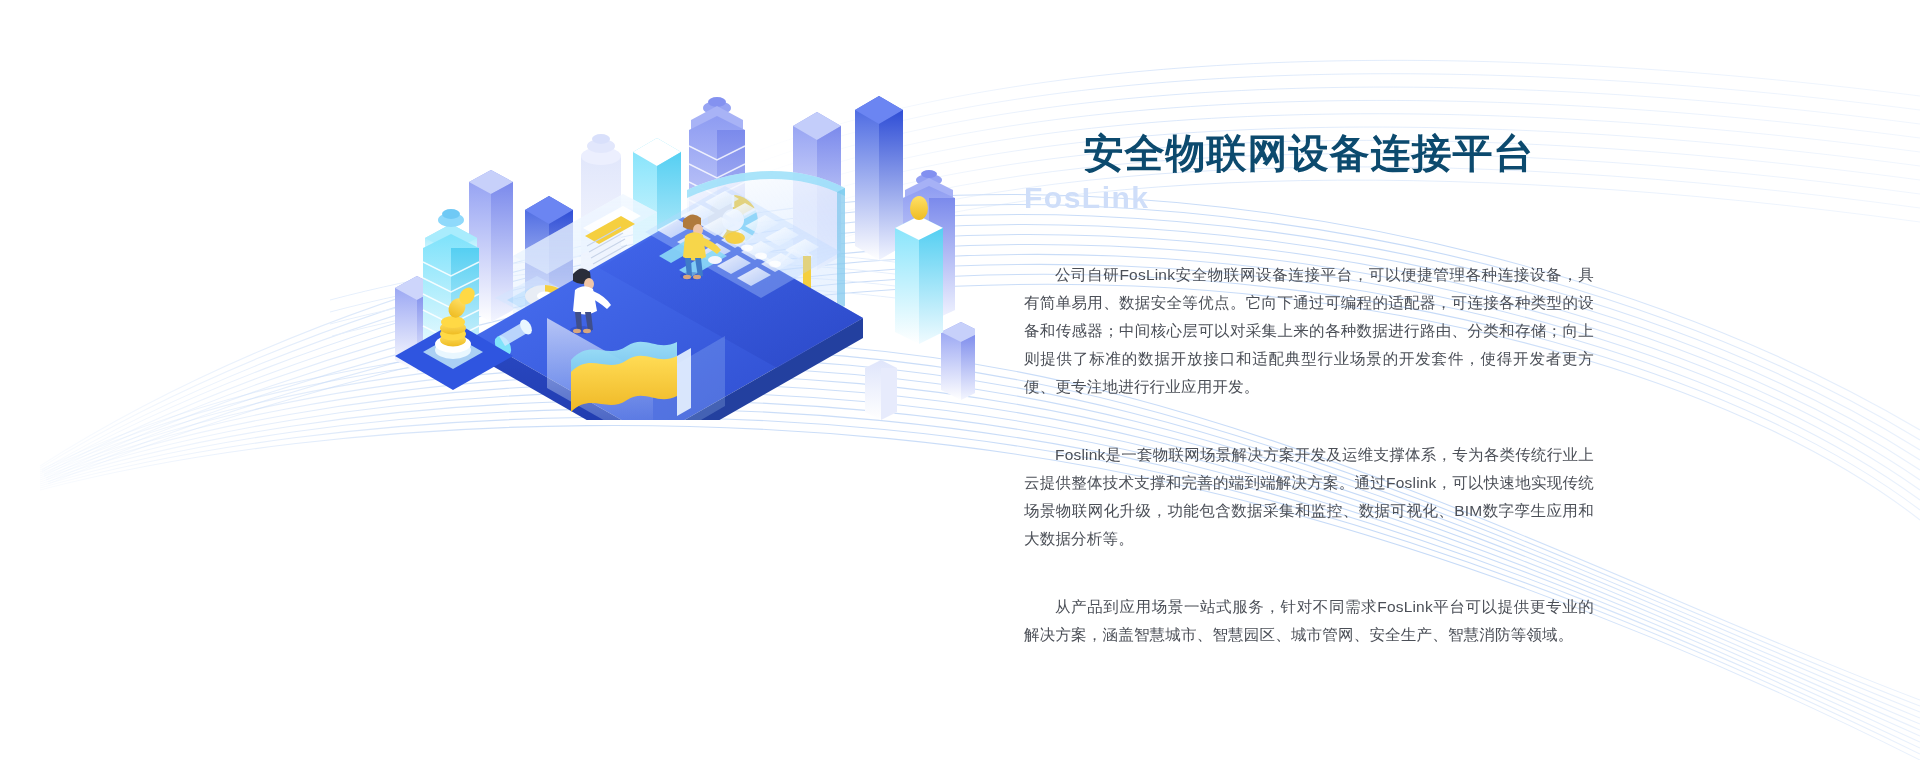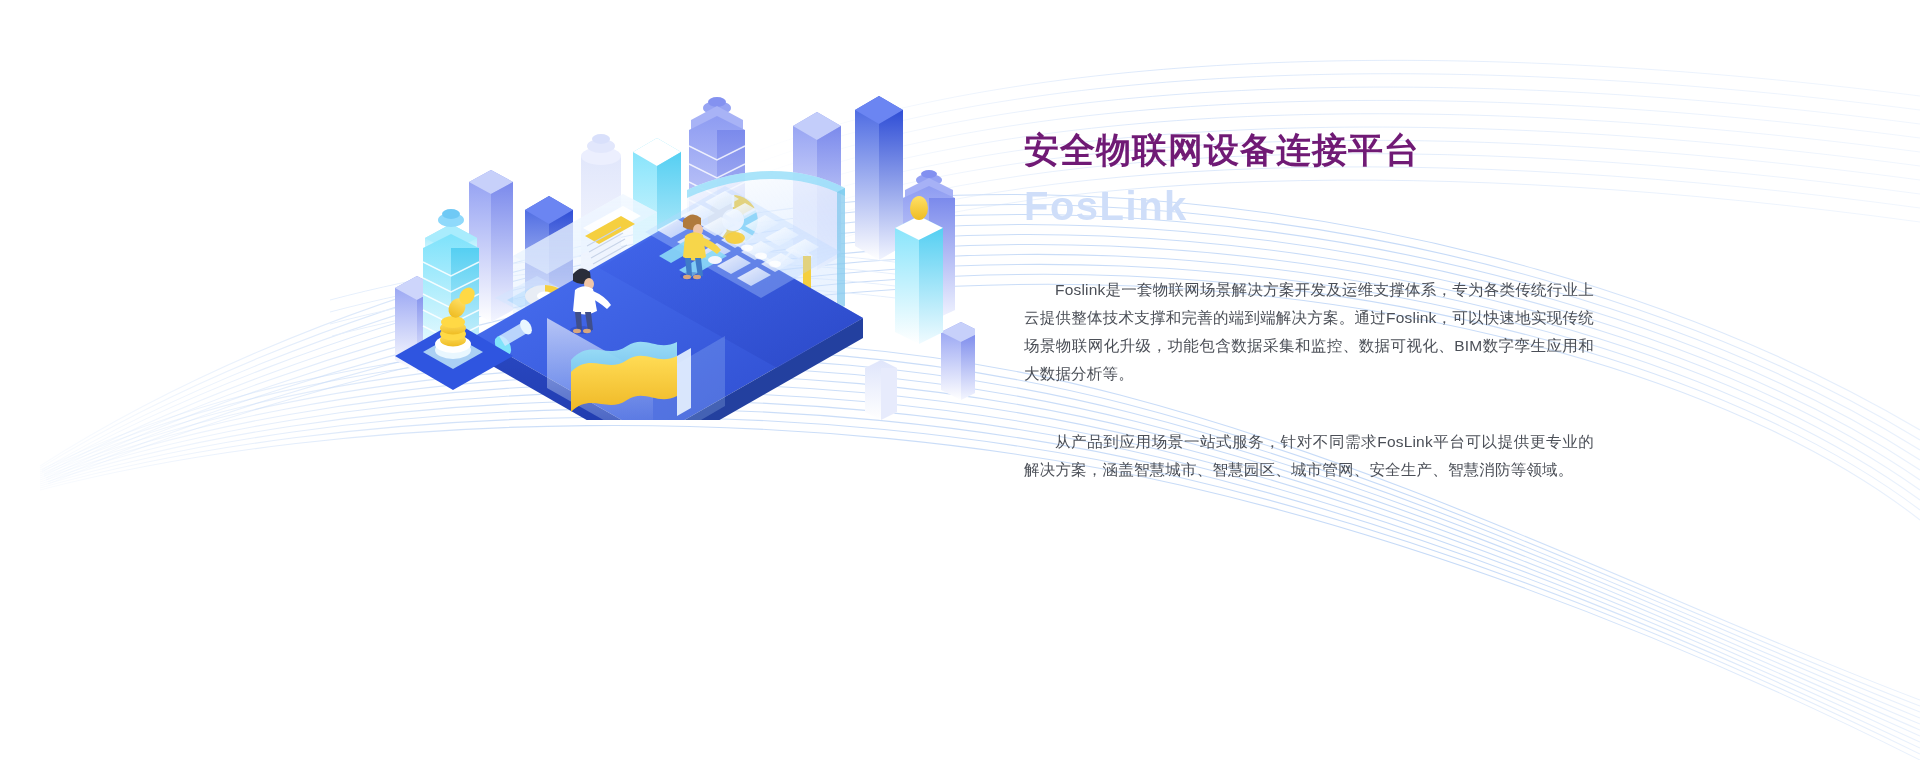--- a/index.html
+++ b/index.html
@@ -16,26 +16,26 @@
   .bg-waves{ position:absolute; inset:0; width:1920px; height:760px; z-index:0; pointer-events:none; }
 
   
   .illus{ position:absolute; left:395px; top:60px; width:580px; height:360px; z-index:2; }
 
   
   .content{
     position:absolute; left:1024px; top:128px; width:570px; z-index:3;
   }
   .page-title{
-    font-size:35px; font-weight:bold; color:#701a75;
-    letter-spacing:1px; line-height:1.25; white-space:nowrap;
+    font-size:40px; font-weight:bold; color:#0c4a6e;
+    letter-spacing:1px; line-height:1.25; white-space:nowrap;text-align:center;
   }
   .page-subtitle{
-    font-size:40px; font-weight:bold; color:#cfdef9;
-    letter-spacing:1.5px; line-height:1.3; margin-top:8px;
+    font-size:30px; font-weight:bold; color:#cfdef9;
+    letter-spacing:1.5px; line-height:1.3; margin-top:0;
   }
   .para-block{ margin-top:44px; }
   .para{
     font-size:15.5px; line-height:28px; color:#4b4f57;
     text-indent:2em; text-align:justify; letter-spacing:.2px;
   }
   .para + .para{ margin-top:40px; }
 </style>
 </head>
 <body>
@@ -447,18 +447,19 @@
       <ellipse cx="62" cy="248" rx="8" ry="10" transform="rotate(28 62 248)" fill="url(#goldG)"></ellipse>
       <ellipse cx="72" cy="236" rx="7" ry="9" transform="rotate(34 72 236)" fill="#ffd945"></ellipse>
     </g>
   </svg>
 
   <div class="content">
     <h1 class="page-title">安全物联网设备连接平台</h1>
     <div class="page-subtitle">FosLink</div>
 
     <div class="para-block">
+      <p class="para">公司自研FosLink安全物联网设备连接平台，可以便捷管理各种连接设备，具有简单易用、数据安全等优点。它向下通过可编程的适配器，可连接各种类型的设备和传感器；中间核心层可以对采集上来的各种数据进行路由、分类和存储；向上则提供了标准的数据开放接口和适配典型行业场景的开发套件，使得开发者更方便、更专注地进行行业应用开发。</p>
       <p class="para">Foslink是一套物联网场景解决方案开发及运维支撑体系，专为各类传统行业上云提供整体技术支撑和完善的端到端解决方案。通过Foslink，可以快速地实现传统场景物联网化升级，功能包含数据采集和监控、数据可视化、BIM数字孪生应用和大数据分析等。</p>
       <p class="para">从产品到应用场景一站式服务，针对不同需求FosLink平台可以提供更专业的解决方案，涵盖智慧城市、智慧园区、城市管网、安全生产、智慧消防等领域。</p>
     </div>
   </div>
 
 </div>
 
 </body></html>

